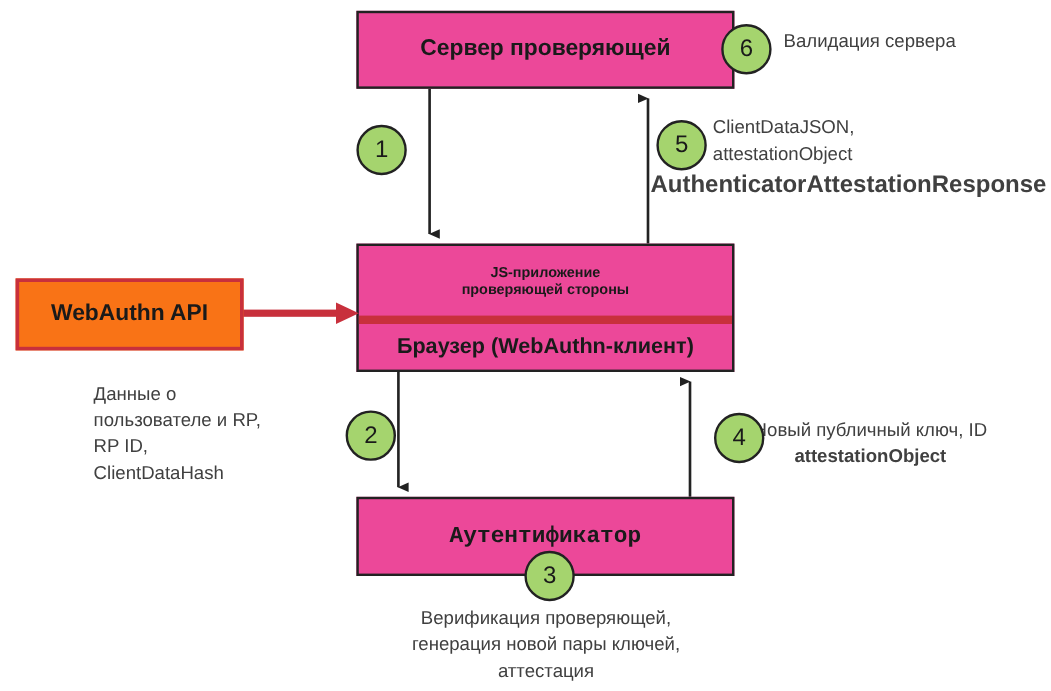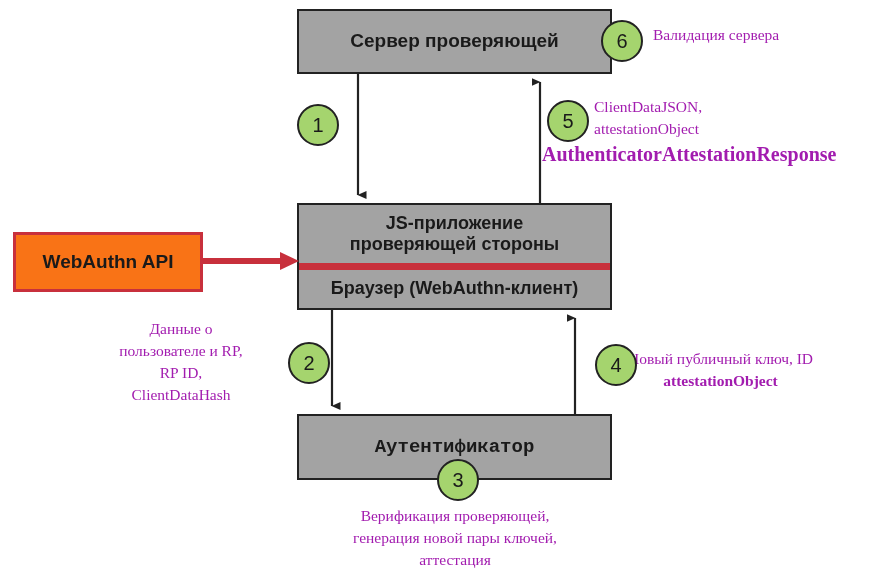--- a/index.html
+++ b/index.html
@@ -29,21 +29,21 @@
     width: 876px;
     height: 576px;
     pointer-events: none;
   }
 
   
   .node {
     position: absolute;
     box-sizing: border-box;
     border: 2.5px solid #222222;
-    background: #a3a3a3;
+    background: #ec4899;
     display: flex;
     align-items: center;
     justify-content: center;
     text-align: center;
     font-weight: bold;
     line-height: 1.18;
   }
 
   #rp-server {
     left: 297px;
@@ -61,21 +61,21 @@
     flex-direction: column;
     justify-content: flex-start;
     padding: 0;
   }
   #browser-box .rp-js {
     height: 58px;
     width: 100%;
     display: flex;
     align-items: center;
     justify-content: center;
-    font-size: 18px;
+    font-size: 12px;
     box-sizing: border-box;
   }
   #browser-box .divider {
     width: 100%;
     height: 7px;
     background: #c8303c;
     flex: 0 0 auto;
   }
   #browser-box .browser-label {
     flex: 1;
@@ -157,35 +157,34 @@
   #badge-3 { left: 437px; top: 459px; }
   #badge-4 { left: 595px; top: 344px; }
   #badge-5 { left: 547px; top: 100px; }
   #badge-6 { left: 601px; top: 20px; }
 
   
   .ann {
     position: absolute;
     font-size: 15.5px;
     line-height: 1.42;
-    color: #a21caf;
+    color: #404040;
     white-space: nowrap;
-    font-family: Liberation Serif, serif;
   }
   .ann .b { font-weight: bold; }
 
   #ann-1 { left: 24px; top: 96px; width: 268px; text-align: center; }
   #ann-1 .b { font-size: 16px; }
 
   #ann-5 { left: 594px; top: 96px; width: 280px; text-align: left; }
   #ann-5 .b { font-size: 20px; position: relative; left: -52px; }
 
   #ann-6 { left: 653px; top: 24px; text-align: left; }
 
-  #ann-2 { left: 78px; top: 318px; width: 206px; text-align: center; }
+  #ann-2 { left: 78px; top: 318px; width: 206px; }
 
   #ann-4 { left: 628px; top: 348px; text-align: left; }
   #ann-4 .b { display: block; text-align: center; }
 
   #ann-3 { left: 285px; top: 505px; width: 340px; text-align: center; }
 </style>
 </head>
 <body>
 
 <div class="canvas">

